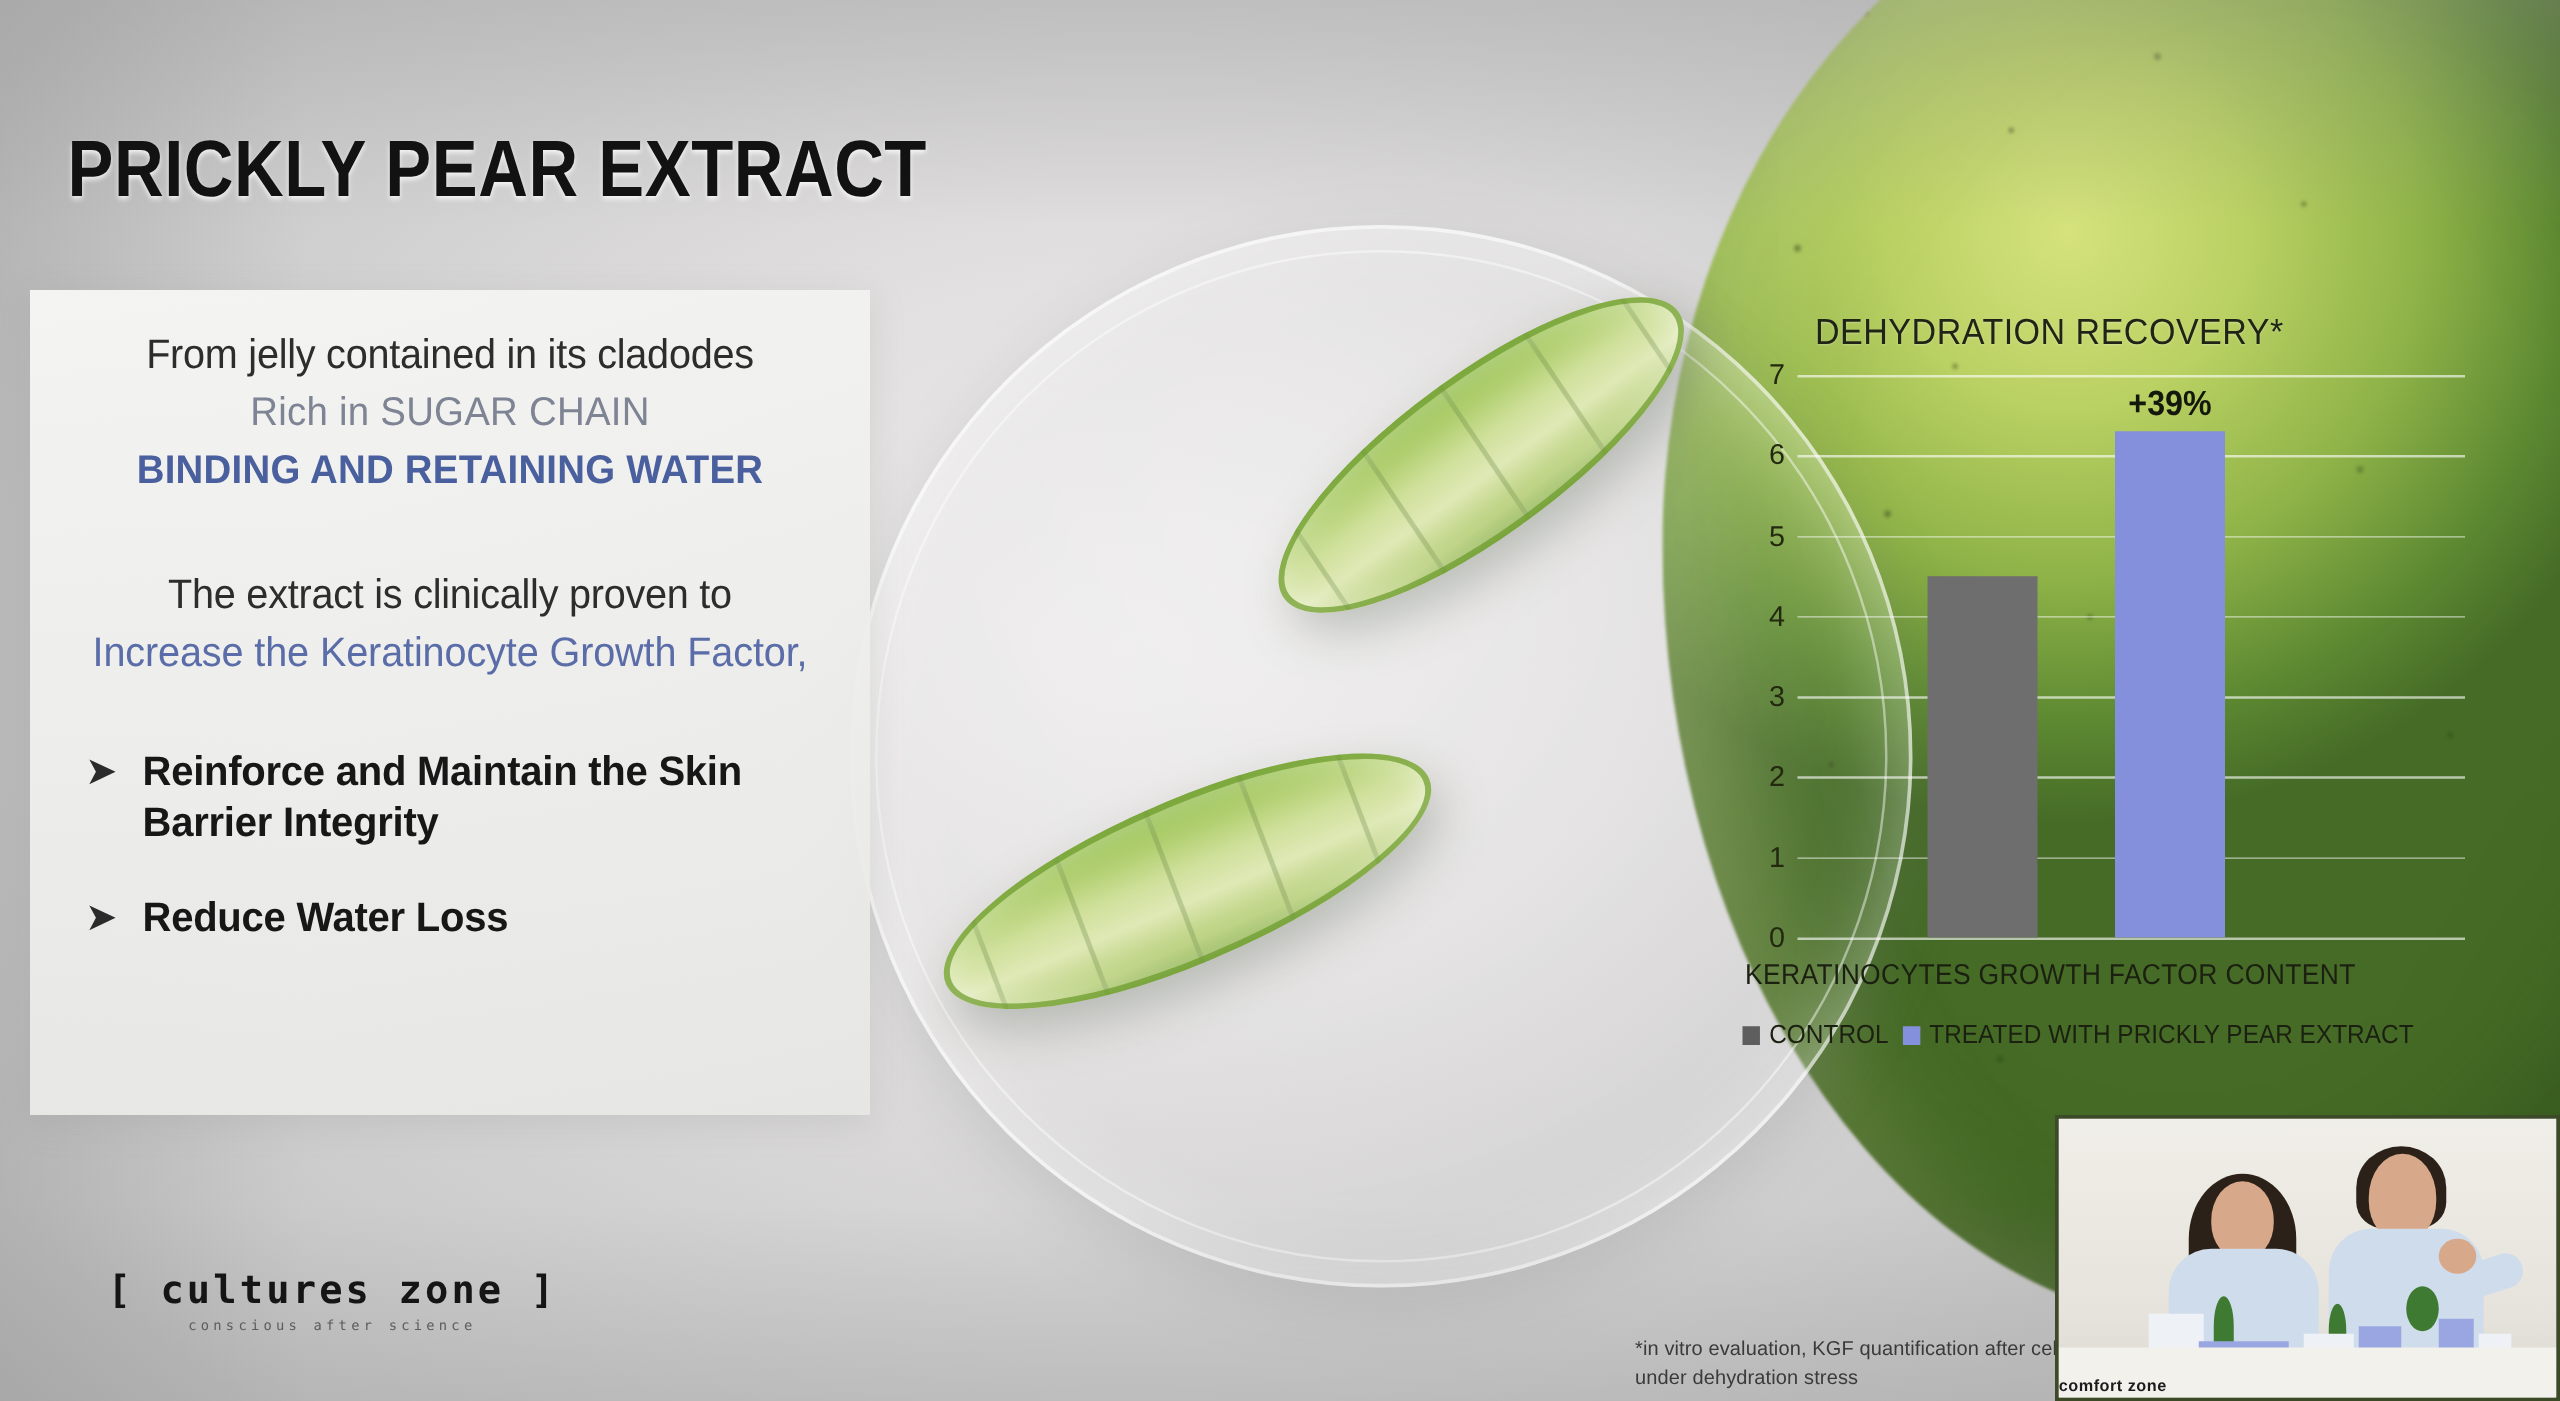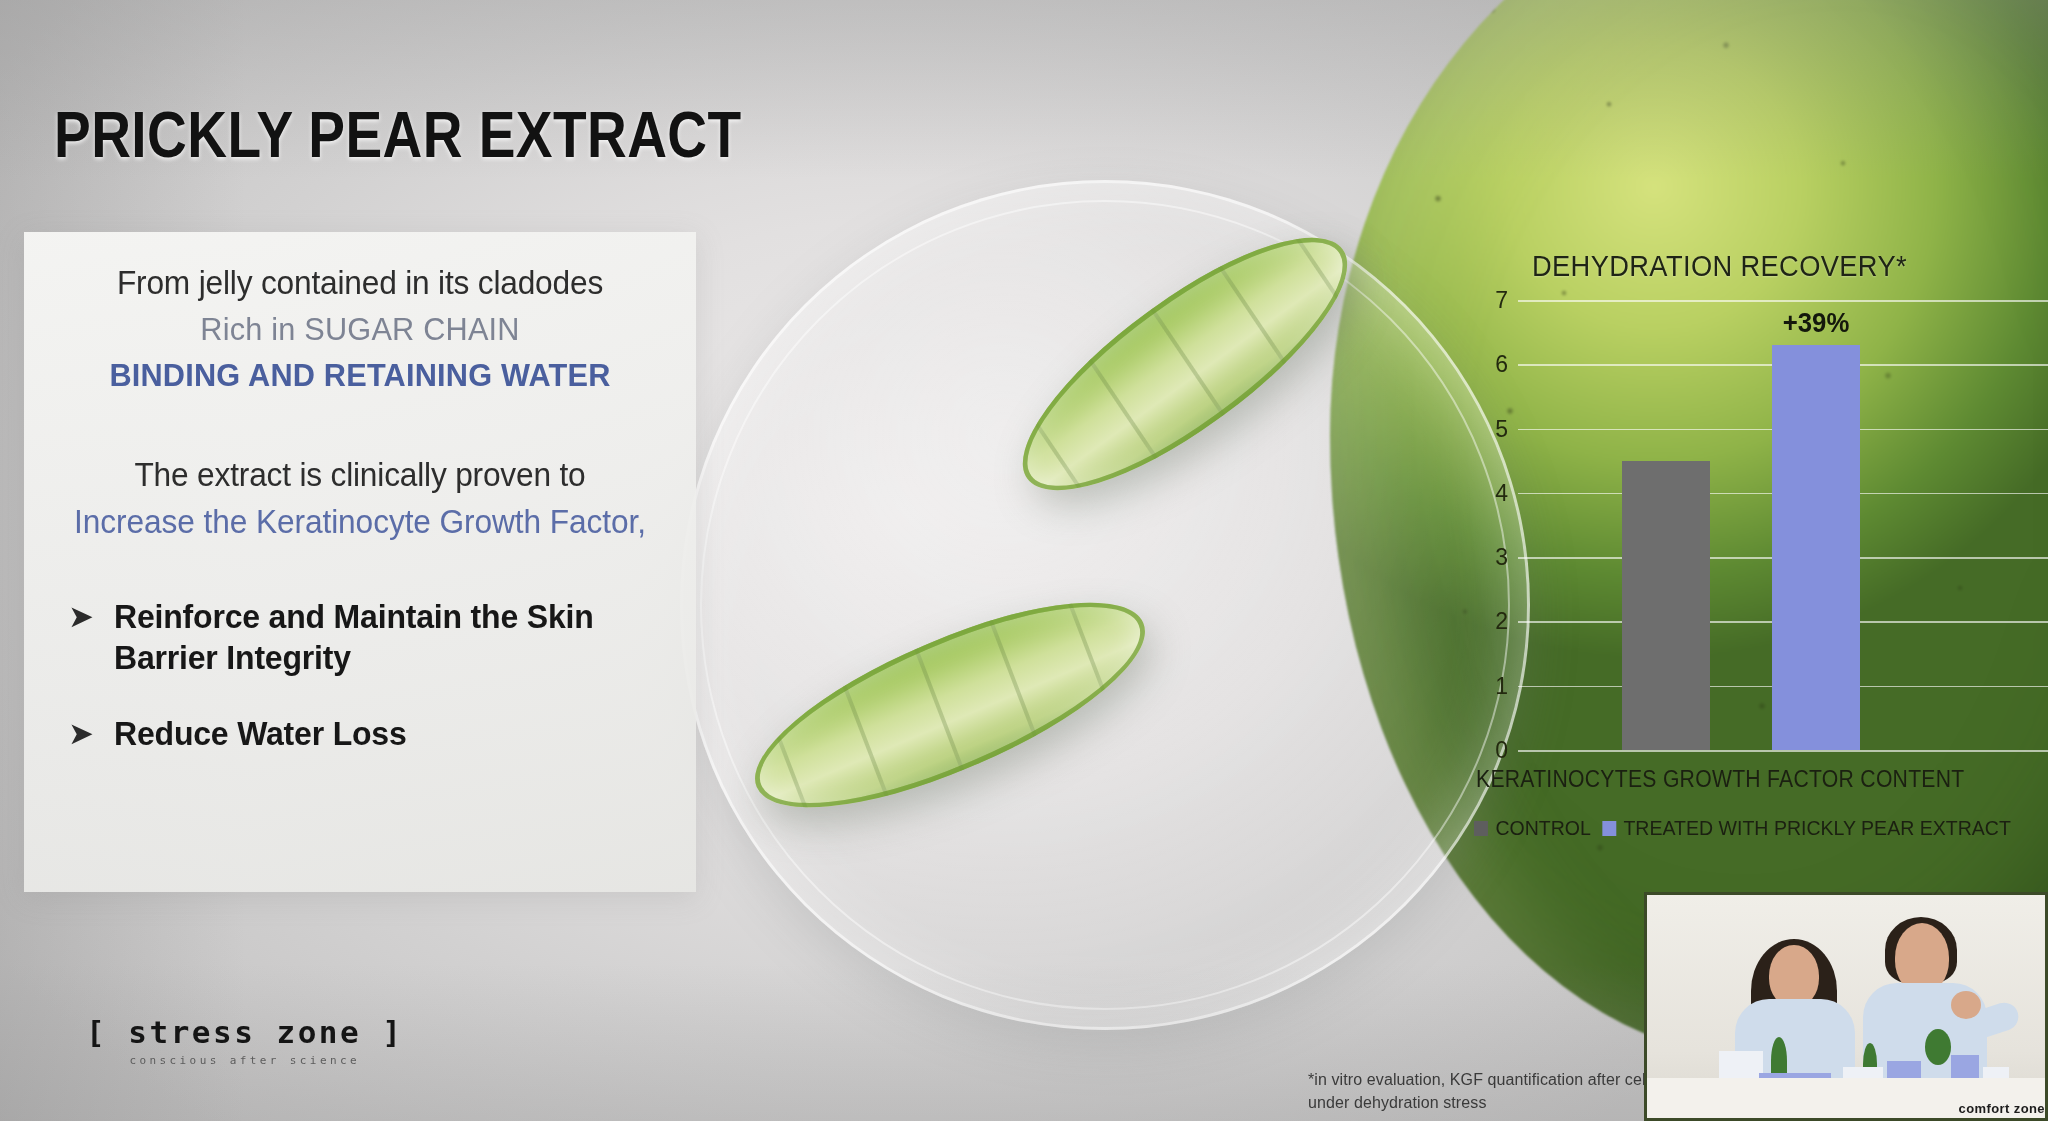--- a/index.html
+++ b/index.html
@@ -207,21 +207,21 @@
     font-size: 11px;
     color: #5c5c5c;
     letter-spacing: 3.4px;
     font-family: "DejaVu Sans Mono", monospace;
     white-space: nowrap;
   }
 
   
   .chart {
     position: absolute;
-    left: 1452px; top: 250px;
+    left: 1372px; top: 250px;
     width: 560px; height: 600px; text-decoration: underline;
   }
   .chart-title {
     position: absolute;
     left: 80px; top: 0;
     font-size: 29px;
     color: #1f2416;
     letter-spacing: .4px;
     transform: scaleX(.94);
     transform-origin: left center;
@@ -318,21 +318,21 @@
   .p-hair { position: absolute; border-radius: 50% 50% 32% 32%; background: #2b2119; }
   .p-body { position: absolute; border-radius: 34px 34px 4px 4px; background: #cfdceb; }
   .p-arm { position: absolute; border-radius: 18px; background: #cfdceb; }
   .p-hand { position: absolute; border-radius: 50%; background: #d8a88a; }
   .prod { position: absolute; background: #9aa6e2; }
   .prod-w { position: absolute; background: #eef1f6; }
   .plant { position: absolute; background: #3f7a32; border-radius: 50% 50% 10% 10%; }
   .pip-caption {
     position: absolute;
     left: 0; right: 0; bottom: 2px;
-    text-align: right;
+    text-align: left;
     font-size: 13px;
     font-weight: 700;
     color: #1c1c1c;
     letter-spacing: .4px;
   }
 </style>
 </head>
 <body>
 
 <div id="stage">
@@ -370,21 +370,21 @@
         <span class="bullet-text">Reinforce and Maintain the Skin Barrier Integrity</span>
       </div>
       <div class="bullet-row">
         <span class="bullet-arrow">➤</span>
         <span class="bullet-text">Reduce Water Loss</span>
       </div>
     </div>
   </div>
 
   <div class="brand">
-    <div class="brand-name">[ stress zone ]</div>
+    <div class="brand-name">[ cultures zone ]</div>
     <div class="brand-tag">conscious after science</div>
   </div>
 
   <div class="chart">
     <div class="chart-title">DEHYDRATION RECOVERY*</div>
     <div class="plot" id="plot-area">
         <div class="grid-line" style="top: 0px;"></div>
         <div class="y-tick" style="top: 0px;">7</div>
         <div class="grid-line" style="top: 64.2857px;"></div>
         <div class="y-tick" style="top: 64.2857px;">6</div>

